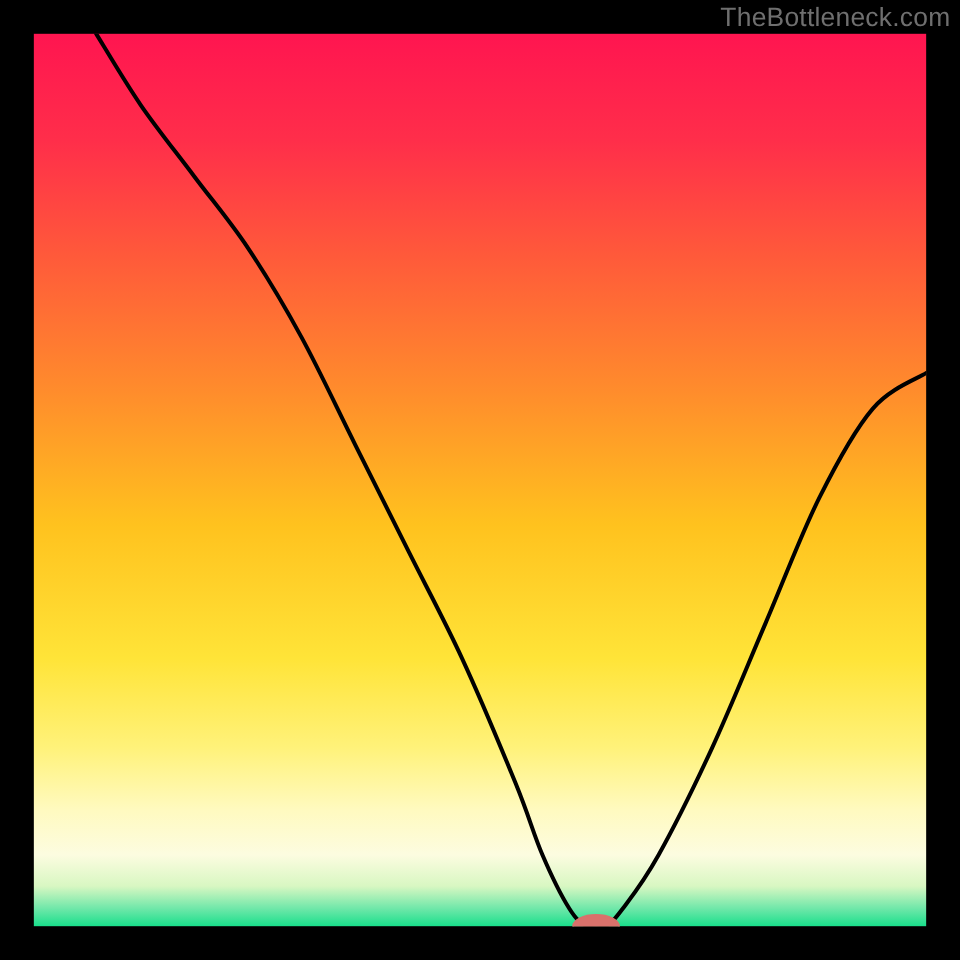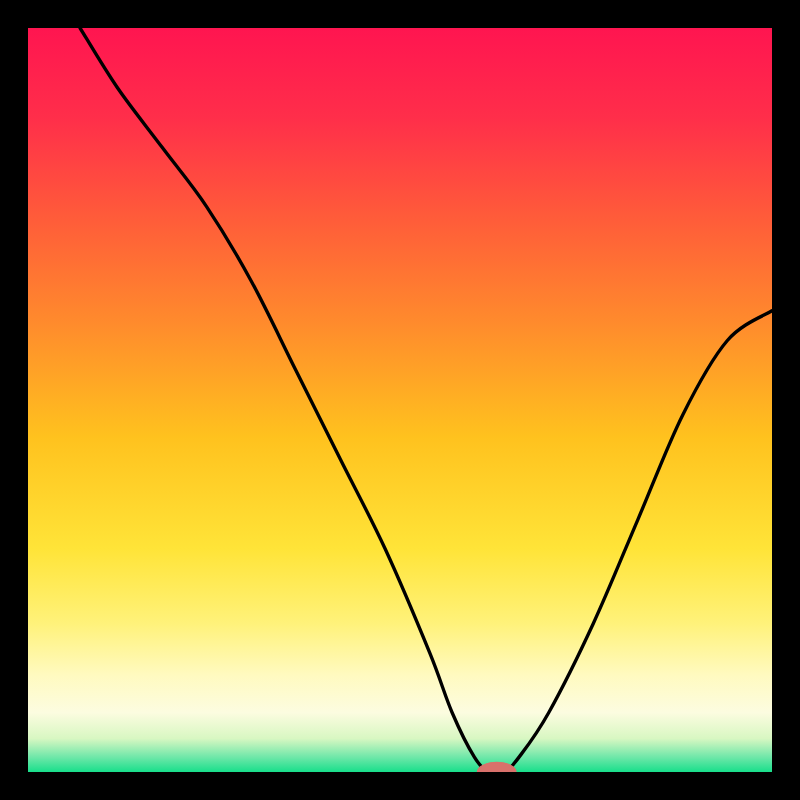--- a/index.html
+++ b/index.html
@@ -35,20 +35,21 @@
     height: 744px;  
   }
   svg {
     display: block;
   }
 </style>
 </head>
 <body>
 
 <div class="frame">
+  <div class="watermark">TheBottleneck.com</div>
 
   <div class="plot-wrap">
     <svg id="plot-svg" viewBox="0 0 100 100" preserveAspectRatio="none" width="744" height="744">
       <defs>
         <linearGradient id="bg-grad" x1="0" y1="0" x2="0" y2="1">
             <stop offset="0%" stop-color="#ff1550"></stop>
             <stop offset="12%" stop-color="#ff2e4a"></stop>
             <stop offset="25%" stop-color="#ff5a3a"></stop>
             <stop offset="40%" stop-color="#ff8c2c"></stop>
             <stop offset="55.00000000000001%" stop-color="#ffc21e"></stop>

